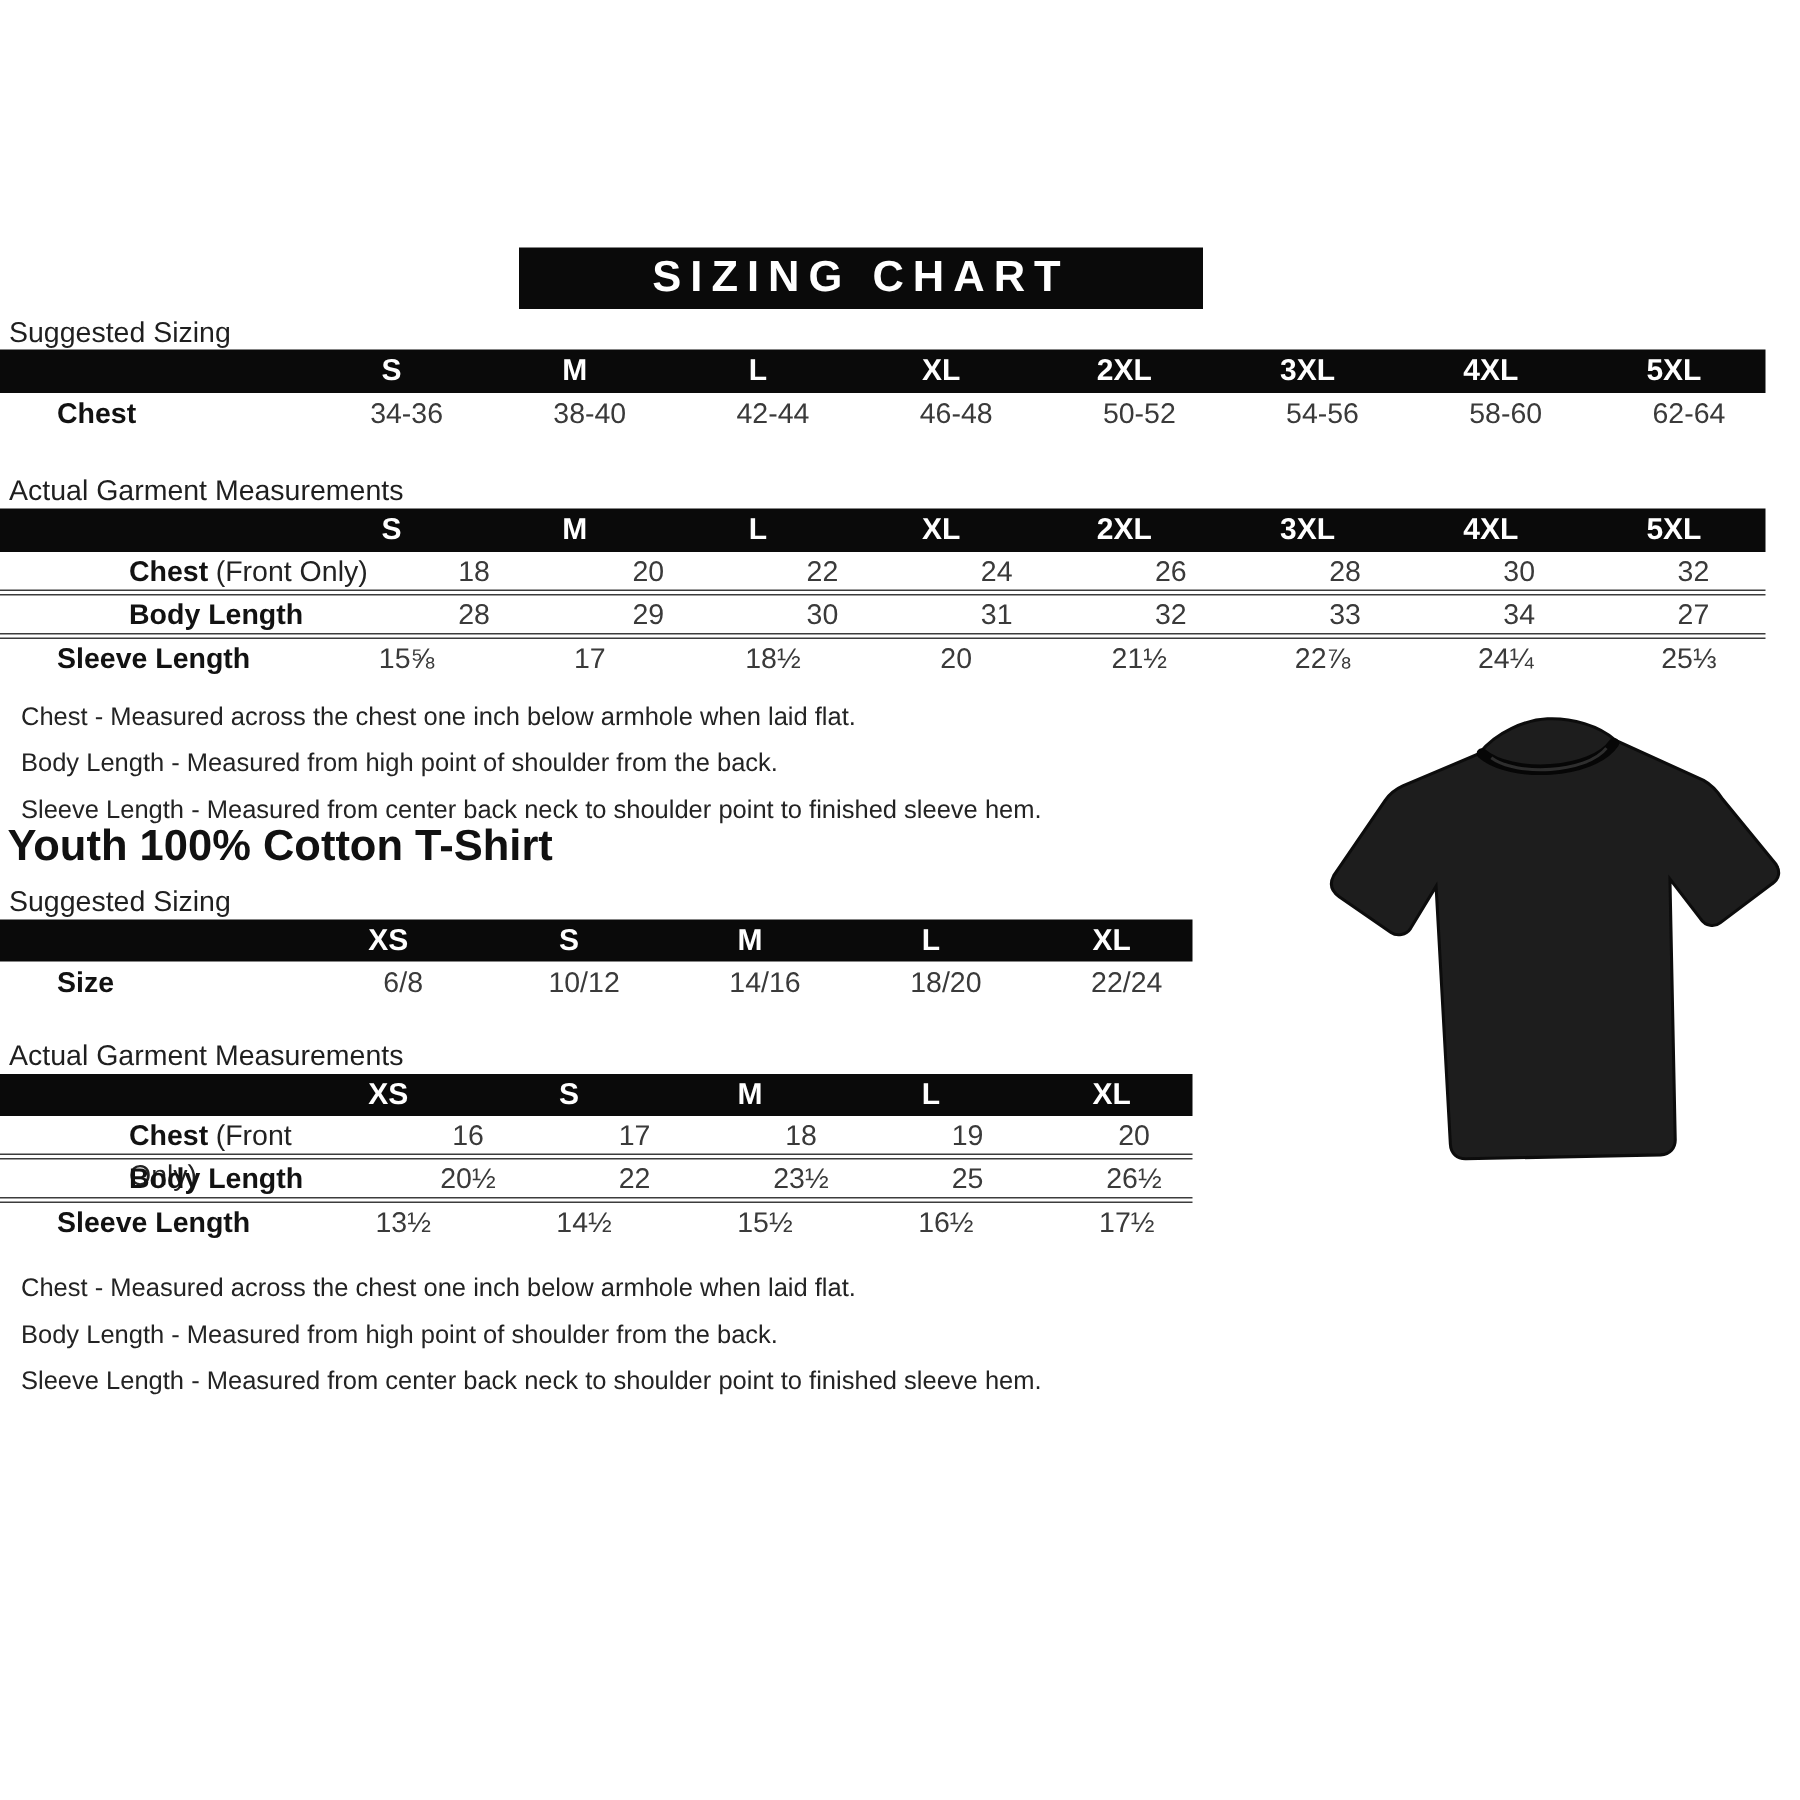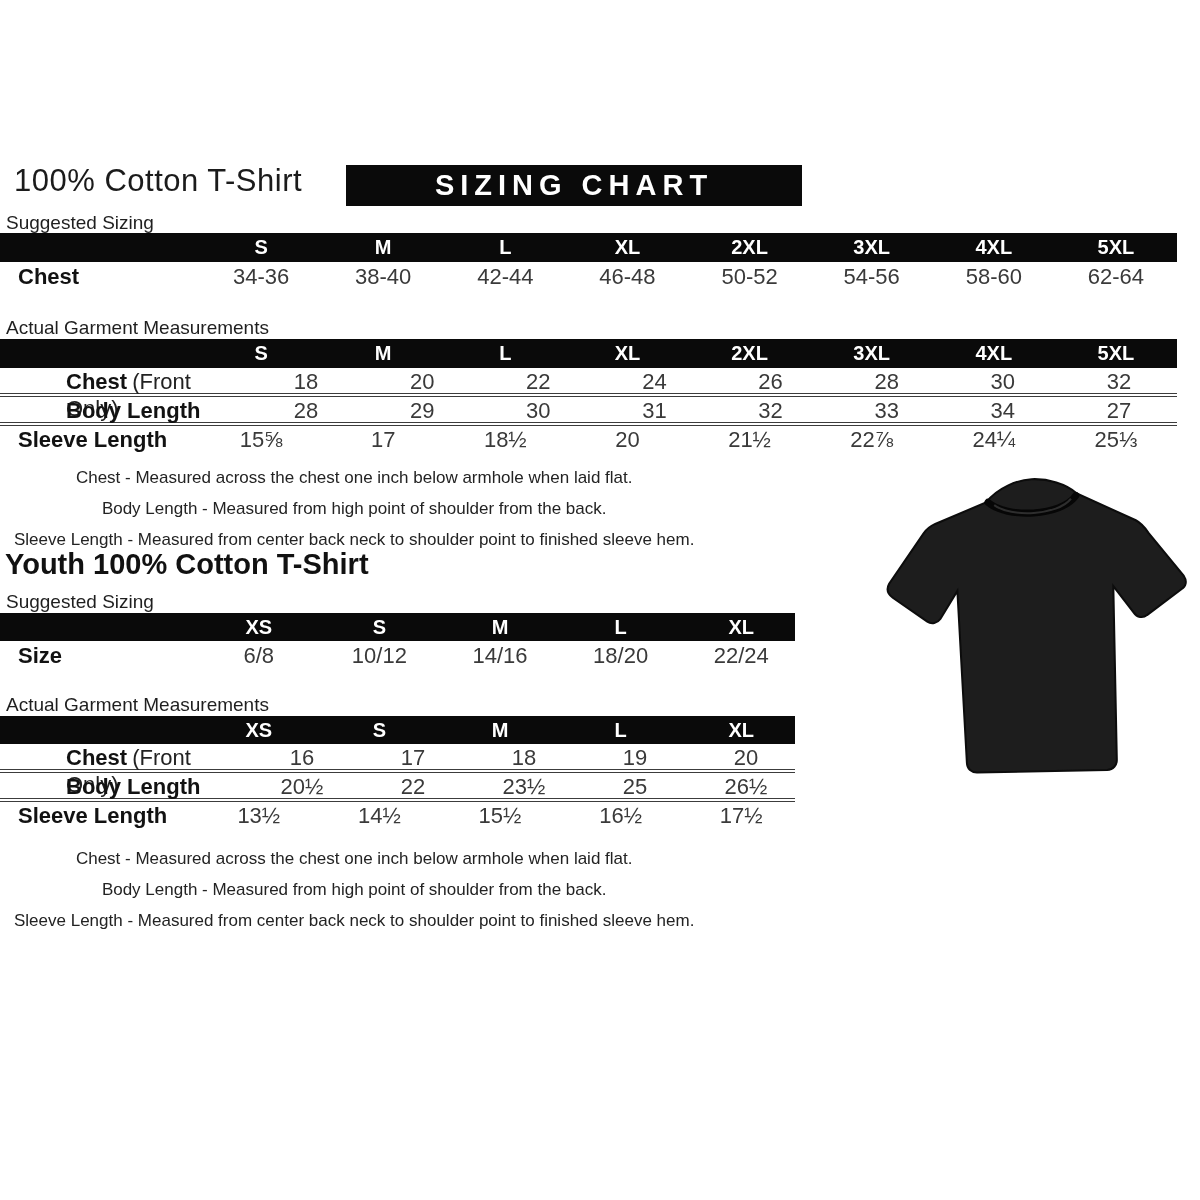--- a/index.html
+++ b/index.html
@@ -14,39 +14,38 @@
             letter-spacing:6px; text-align:center; line-height:41px; }
 
   .section-label { position:absolute; font-size:19px; color:#1f1f1f;text-align:right; }
 
   .tbl { position:absolute; left:0; }
   .tbl .thead { display:grid; background:#0a0a0a; color:#fff; }
   .tbl .trow  { display:grid; }
   .adult .thead, .adult .trow { grid-template-columns:200px repeat(8,1fr); }
   .youth-t .thead, .youth-t .trow { grid-template-columns:192px repeat(5,1fr);gap:13px; }
   .th { font-weight:700; font-size:20px; text-align:center; }
-  .td { font-size:22px; color:#3a3a3a; text-align:center; }
+  .td { font-size:19px; color:#3a3a3a; text-align:center;margin-left:20px; }
   .label-cell { text-align:left; padding-left:18px; color:#111; }
   .row-label { font-weight:700; color:#121212; }
   .row-suffix { font-weight:400; color:#222; margin-left:5px; }
   .sep { border-bottom:4px double #3c3c3c;padding-left:48px; }
 
-  .notes { position:absolute; left:14px;text-align:center; }
+  .notes { position:absolute; left:14px; }
   .note-line { font-size:17px; color:#232323; line-height:31px; white-space:nowrap; }
 
   .h2 { position:absolute; left:5px; top:548px; font-size:29px; font-weight:700; color:#111; }
 
   .shirt-wrap { position:absolute; left:882px; top:460px; width:314px; height:352px; }
 </style>
 </head>
 <body>
 
 <div class="canvas">
 
-  <div class="h1">100% Cotton T-Shirt</div>
   <div class="banner">SIZING CHART</div>
 
   <div class="section-label" style="left:6px; top:212px;">Suggested Sizing</div>
 
   <div class="tbl adult" style="top:233px; width:1177px;">
     <div class="thead" style="height:29px; line-height:29px;">
       <div class="th label-cell"></div>
       <div class="th">S</div>
       <div class="th">M</div>
       <div class="th">L</div>

